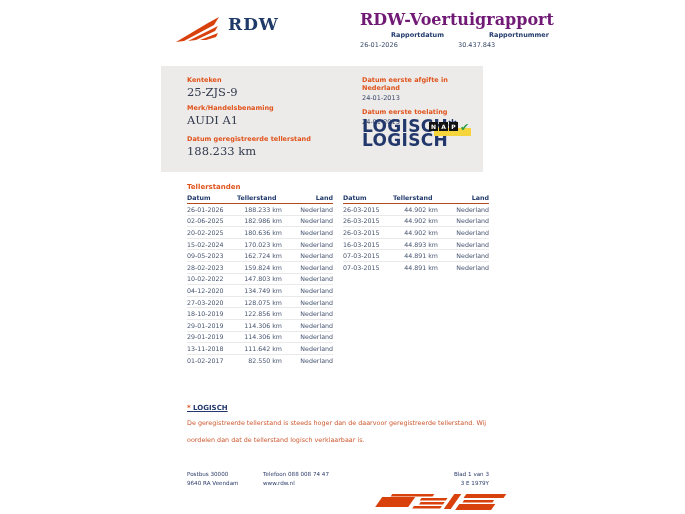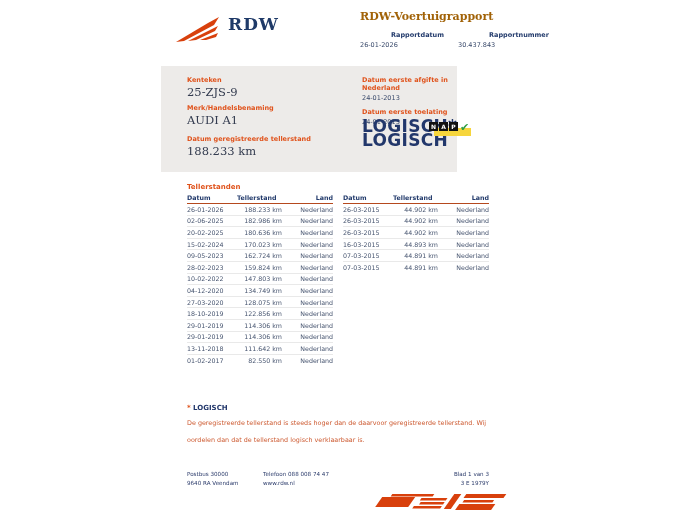--- a/index.html
+++ b/index.html
@@ -3,26 +3,26 @@
 <meta charset="utf-8">
 <style>
   html,body{margin:0;padding:0;background:#ffffff;}
   .page{position:relative;width:685px;height:514px;background:#ffffff;overflow:hidden;
         font-family:"DejaVu Sans",sans-serif;color:#233b6c;}
   
   .logo-wrap{position:absolute;left:174px;top:14px;display:flex;align-items:flex-start;}
   .logo-text{font-family:"DejaVu Serif",serif;font-weight:bold;font-size:17px;color:#1f3a68;
              letter-spacing:1px;margin-left:8px;}
   .doc-title{position:absolute;left:360px;top:10px;font-family:"DejaVu Serif",serif;
-             font-weight:bold;font-size:11px;color:#a16207;}
+             font-weight:bold;font-size:16px;color:#701a75;}
   .report-meta{position:absolute;left:360px;top:31px;display:flex;gap:14px;}
   .meta-label{font-size:6.5px;font-weight:bold;color:#233b6c;display:block;padding-left:31px;}
   .meta-value{font-size:6.5px;color:#3a4a6b;display:block;margin-top:2px;}
   
-  .panel{position:absolute;left:161px;top:66px;width:296px;height:106px;background:#edebe9;}
+  .panel{position:absolute;left:161px;top:66px;width:322px;height:106px;background:#edebe9;}
   .p-label{font-size:6.5px;font-weight:bold;color:#e0531c;}
   .p-value-big{font-family:"DejaVu Serif",serif;font-size:11.5px;color:#333b4f;margin-top:1px;}
   .p-value-sm{font-size:6.5px;color:#3a4a6b;margin-top:2px;}
   .col-left{position:absolute;left:26px;top:10px;width:150px;}
   .col-left .field{margin-bottom:5px;}
   .field-teller{position:absolute;left:26px;top:69px;}
   .col-right{position:absolute;left:201px;top:10px;width:118px;}
   .col-right .field{margin-bottom:6px;}
   .oordeel{position:absolute;left:201px;top:53px;font-weight:bold;font-size:17px;
            color:#22376b;line-height:14px;letter-spacing:.3px;}
@@ -41,21 +41,21 @@
          padding-bottom:2px;}
   .trow{display:flex;border-top:1px solid #e9e9e9;align-items:center;height:10.6px;}
   .trow:first-of-type{border-top:none;}
   .tcell,.hcell{display:block;}
   .c0{width:42px;text-align:left;}
   .c1{width:53px;text-align:right;}
   .h1{width:53px;text-align:left;padding-left:8px;box-sizing:border-box;}
   .c2{flex:1;text-align:right;}
   
   .note{position:absolute;left:187px;top:404px;width:308px;}
-  .note-head{font-size:7px;font-weight:bold;color:#22376b;}
+  .note-head{font-size:7px;font-weight:bold;color:#22376b;text-decoration:underline;}
   .note-star{color:#e0531c;}
   .note-text{font-size:6.4px;color:#cd5a31;line-height:17px;margin-top:3px;}
   
   .footer{position:absolute;left:187px;top:470px;width:302px;font-size:5.6px;color:#2a3a6a;}
   .f-col{position:absolute;top:0;line-height:9px;}
   .f1{left:0;}
   .f2{left:76px;}
   .f3{right:0;text-align:right;}
   .f2 a{color:#2a3a6a;text-decoration:none;}
   

